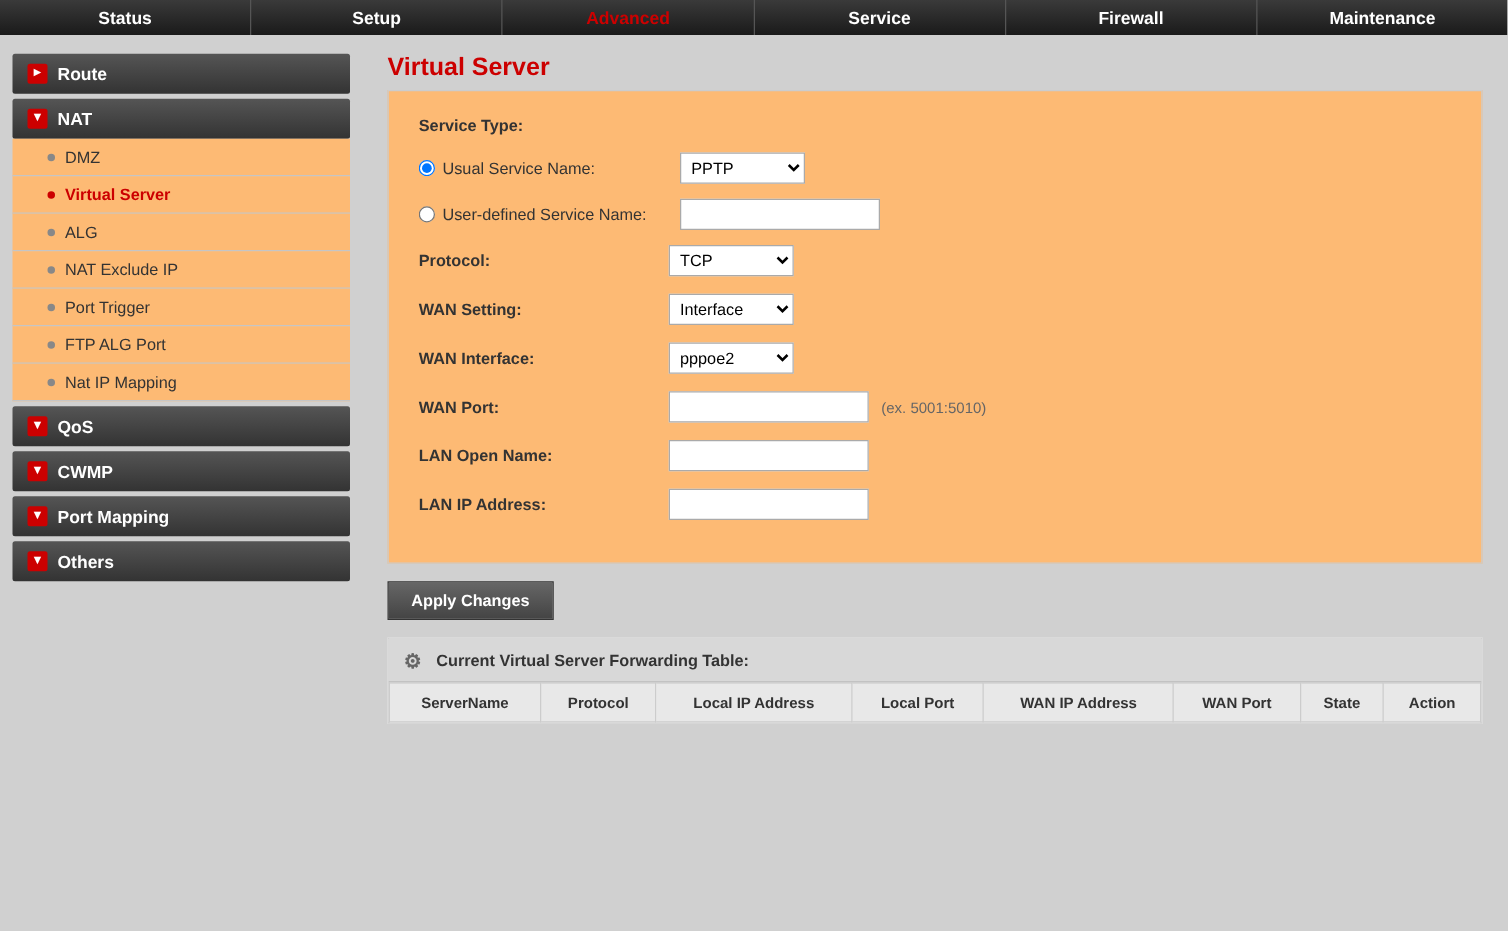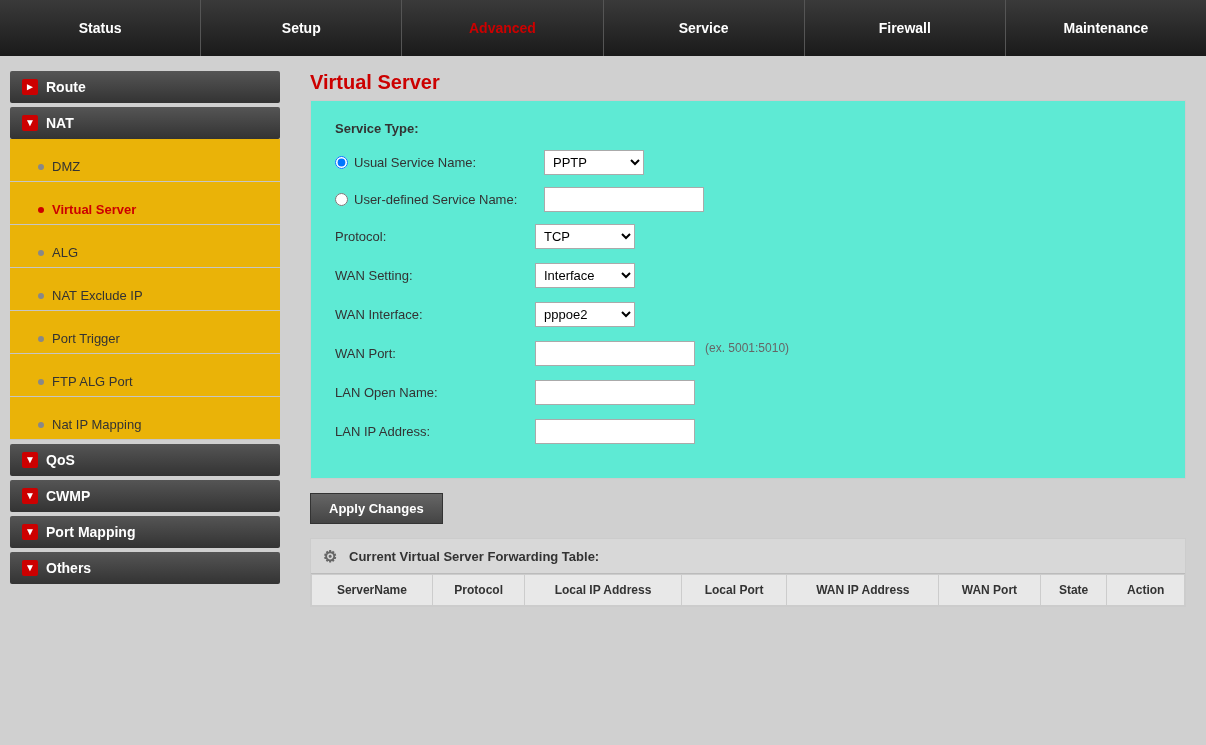--- a/index.html
+++ b/index.html
@@ -2,21 +2,21 @@
 <html><head>
   <meta charset="utf-8">
   <style>
     * { box-sizing: border-box; margin: 0; padding: 0; }
     body { font-family: Arial, sans-serif; font-size: 13px; background: #d0d0d0; }
 
     
     .top-nav {
       display: flex;
       background: linear-gradient(to bottom, #3a3a3a, #1a1a1a);
-      height: 56px;
+      height: 28px;
     }
     .top-nav-item {
       flex: 1;
       display: flex;
       align-items: center;
       justify-content: center;
       color: #ffffff;
       font-size: 14px;
       font-weight: bold;
       cursor: pointer;
@@ -58,25 +58,25 @@
       height: 16px;
       background: #cc0000;
       color: #fff;
       font-size: 10px;
       text-align: center;
       line-height: 16px;
       margin-right: 8px;
       border-radius: 2px;
     }
     .sidebar-sub-item {
-      padding: 20px 12px 7px 28px;
+      padding: 7px 12px 7px 28px;
       color: #333;
       cursor: pointer;
       border-bottom: 1px solid #c5c5c5;
-      background: #eab308;
+      background: #fdba74;
       display: flex;
       align-items: center;
       font-size: 13px;
     }
     .sidebar-sub-item .dot {
       display: inline-block;
       width: 6px;
       height: 6px;
       background: #888;
       border-radius: 50%;
@@ -100,48 +100,48 @@
       margin-bottom: 6px;
     }
     .page-desc {
       color: #555;
       font-size: 12px;
       margin-bottom: 14px;
     }
 
     
     .form-panel {
-      background: #5eead4;
+      background: #fdba74;
       border: 1px solid #ccc;
       padding: 20px 24px;
       margin-bottom: 14px;
     }
 
     .form-section-title {
       font-weight: bold;
       font-size: 13px;
       margin-bottom: 14px;
       color: #333;
     }
 
     .form-row {
       display: flex;
       align-items: center;
       margin-bottom: 14px;
     }
     .form-label {
       width: 200px;
-      font-weight: normal;
+      font-weight: bold;
       color: #333;
       font-size: 13px;
       flex-shrink: 0;
     }
     .form-control {
       display: flex;
-      align-items: flex-start;
+      align-items: center;
       gap: 10px;
     }
 
     .radio-row {
       display: flex;
       align-items: center;
       margin-bottom: 12px;
     }
     .radio-row input[type="radio"] {
       margin-right: 6px;

